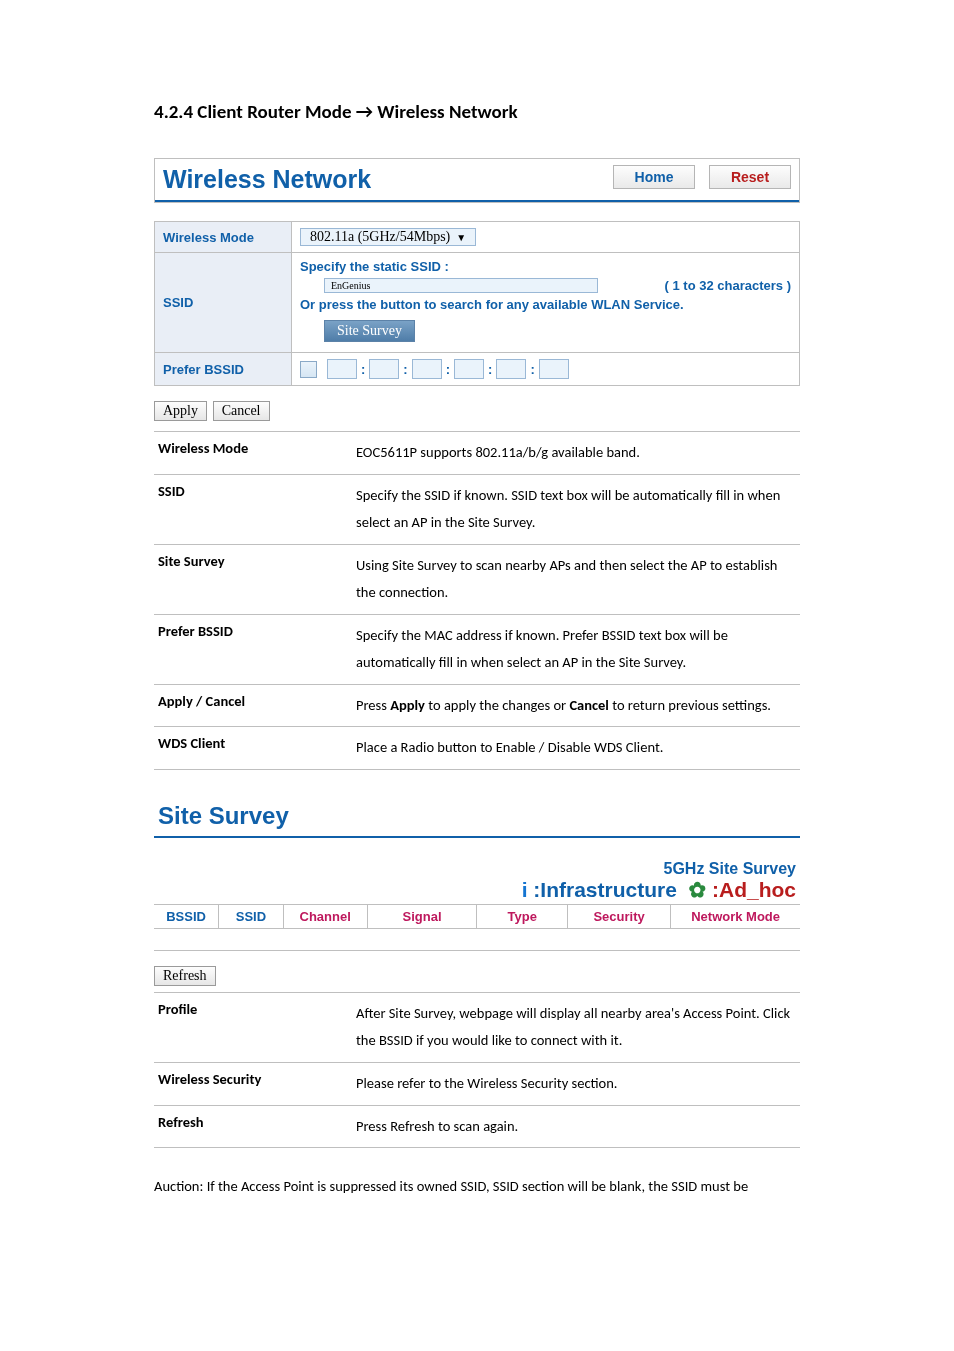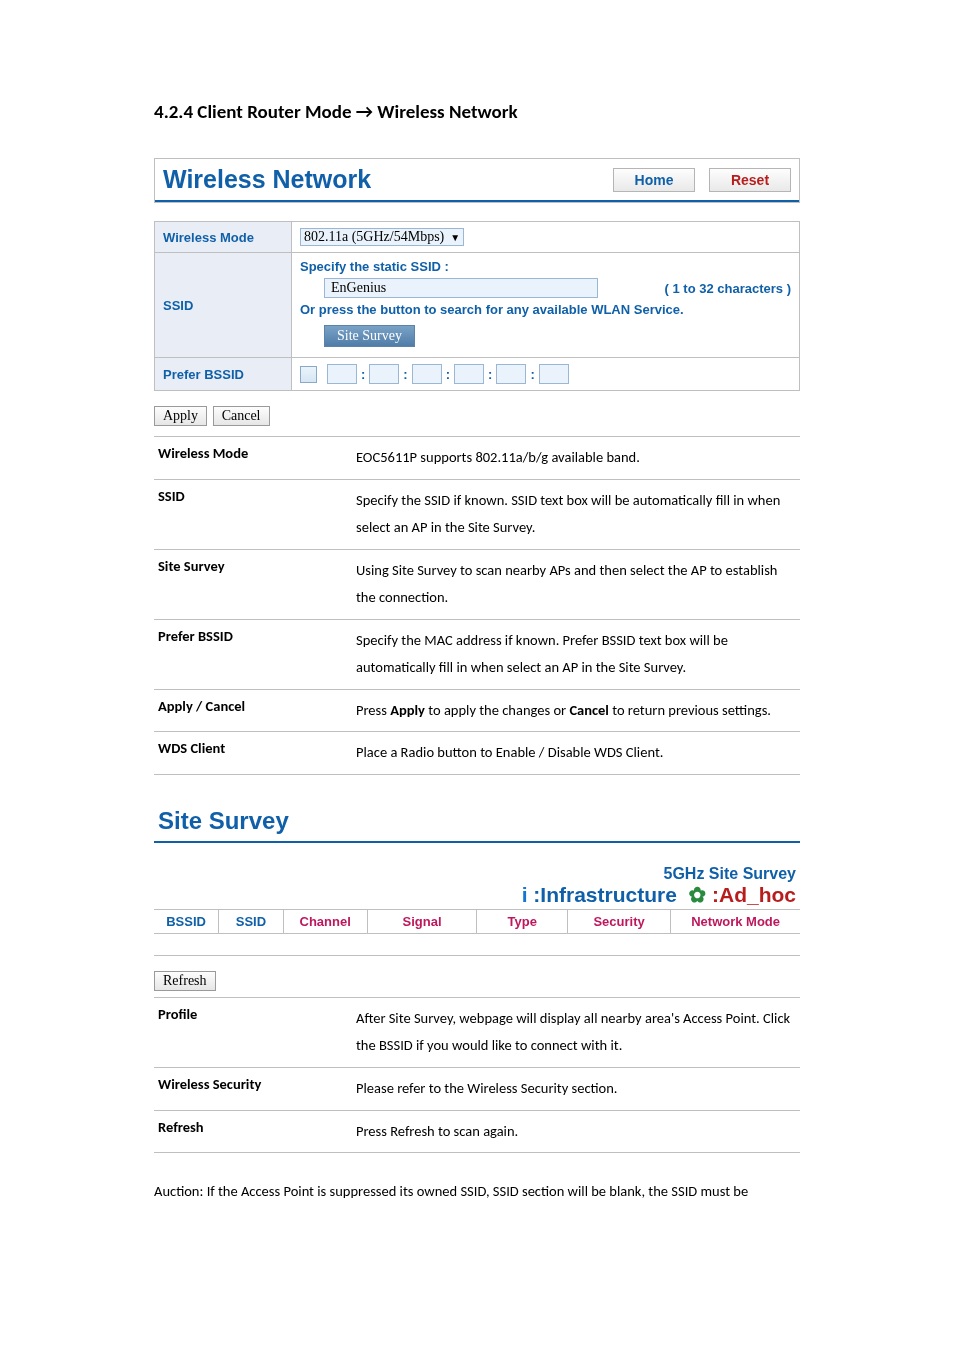--- a/index.html
+++ b/index.html
@@ -22,21 +22,21 @@
     color: #000;
   }
   .panel {
     border: 1px solid #bfbfbf;
     margin-bottom: 18px;
   }
   .panel-top {
     border-bottom: 2px solid #1060a9;
     padding: 6px 8px 6px 6px;
     display: flex;
-    align-items: center;
+    align-items: flex-start;
   }
   .panel-h {
     color: #1060a9;
     font-family: Arial, sans-serif;
     font-size: 25px;
     font-weight: bold;
     flex: 1;
     padding-left: 2px;
   }
   .btn-home, .btn-reset {
@@ -74,31 +74,31 @@
   .ssid-area .caption {
     color: #1060a9;
     font-weight: bold;
     font-size: 13px;
   }
   .ssid-input {
     width: 260px;
     border: 1px solid #9ab8d6;
     background: #eaf3fb;
     font-family: 'Times New Roman', serif;
-    font-size: 14px;
+    font-size: 10px;
     padding: 1px 6px;
     margin: 4px 0 4px 24px;
     display: inline-block;
   }
   .mode-select {
     border: 1px solid #9ab8d6;
     background: #eaf3fb;
     font-family: 'Times New Roman', serif;
     font-size: 14px;
-    padding: 0 3px;
+    padding: 0 9px;
     display: inline-flex;
     align-items: center;
   }
   .mode-select .caret { margin-left: 6px; font-size: 10px; }
   .btn-ss {
     display: inline-block;
     border: 1px solid #5c82a8;
     background: linear-gradient(#7aa2c6, #4f7da8);
     color: #fff;
     font-family: 'Times New Roman', serif;

